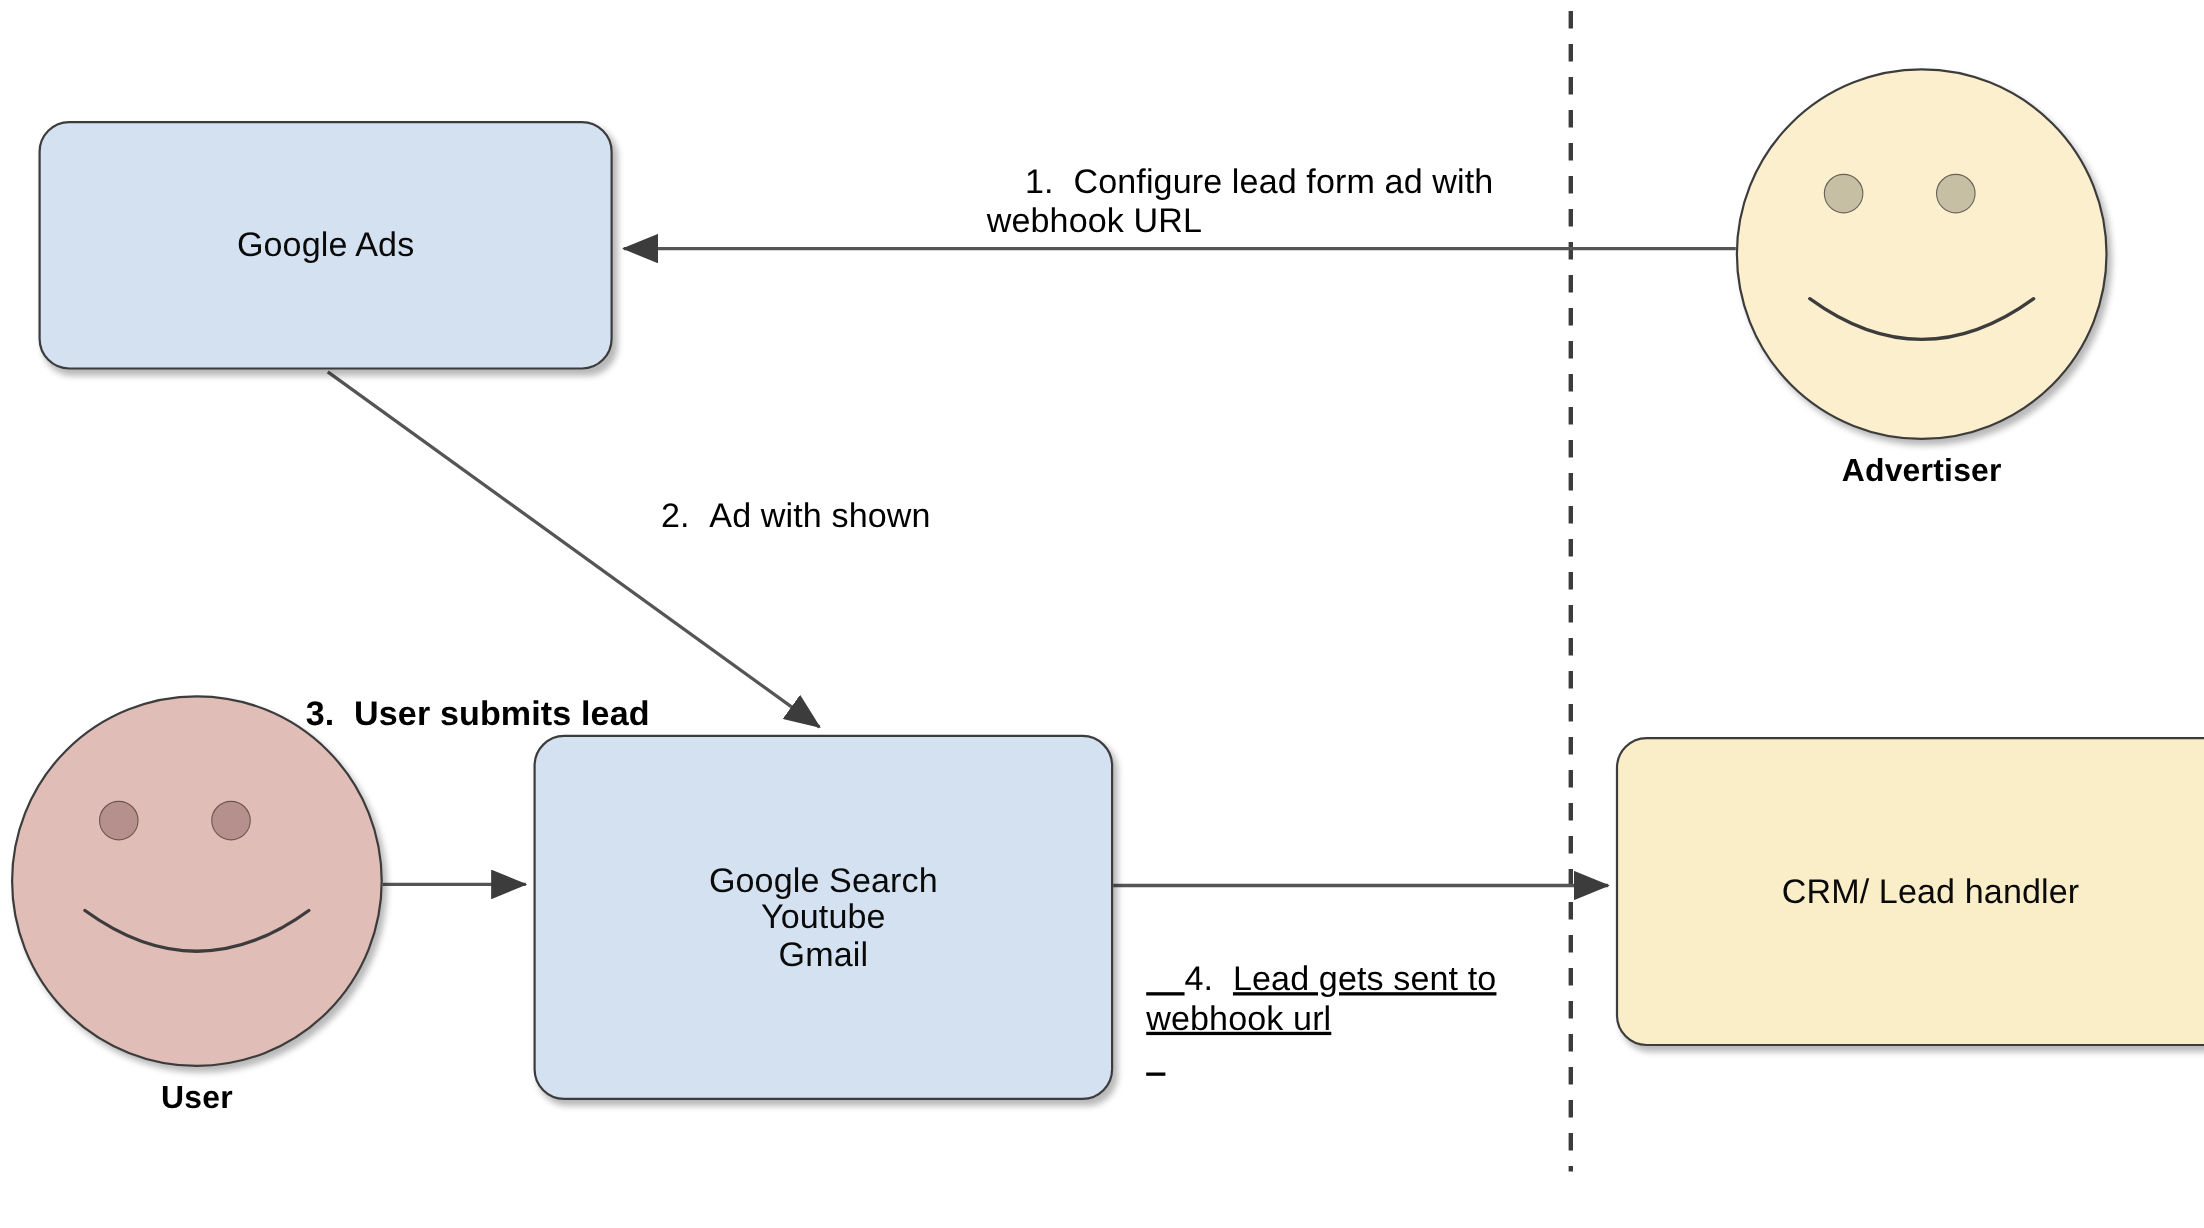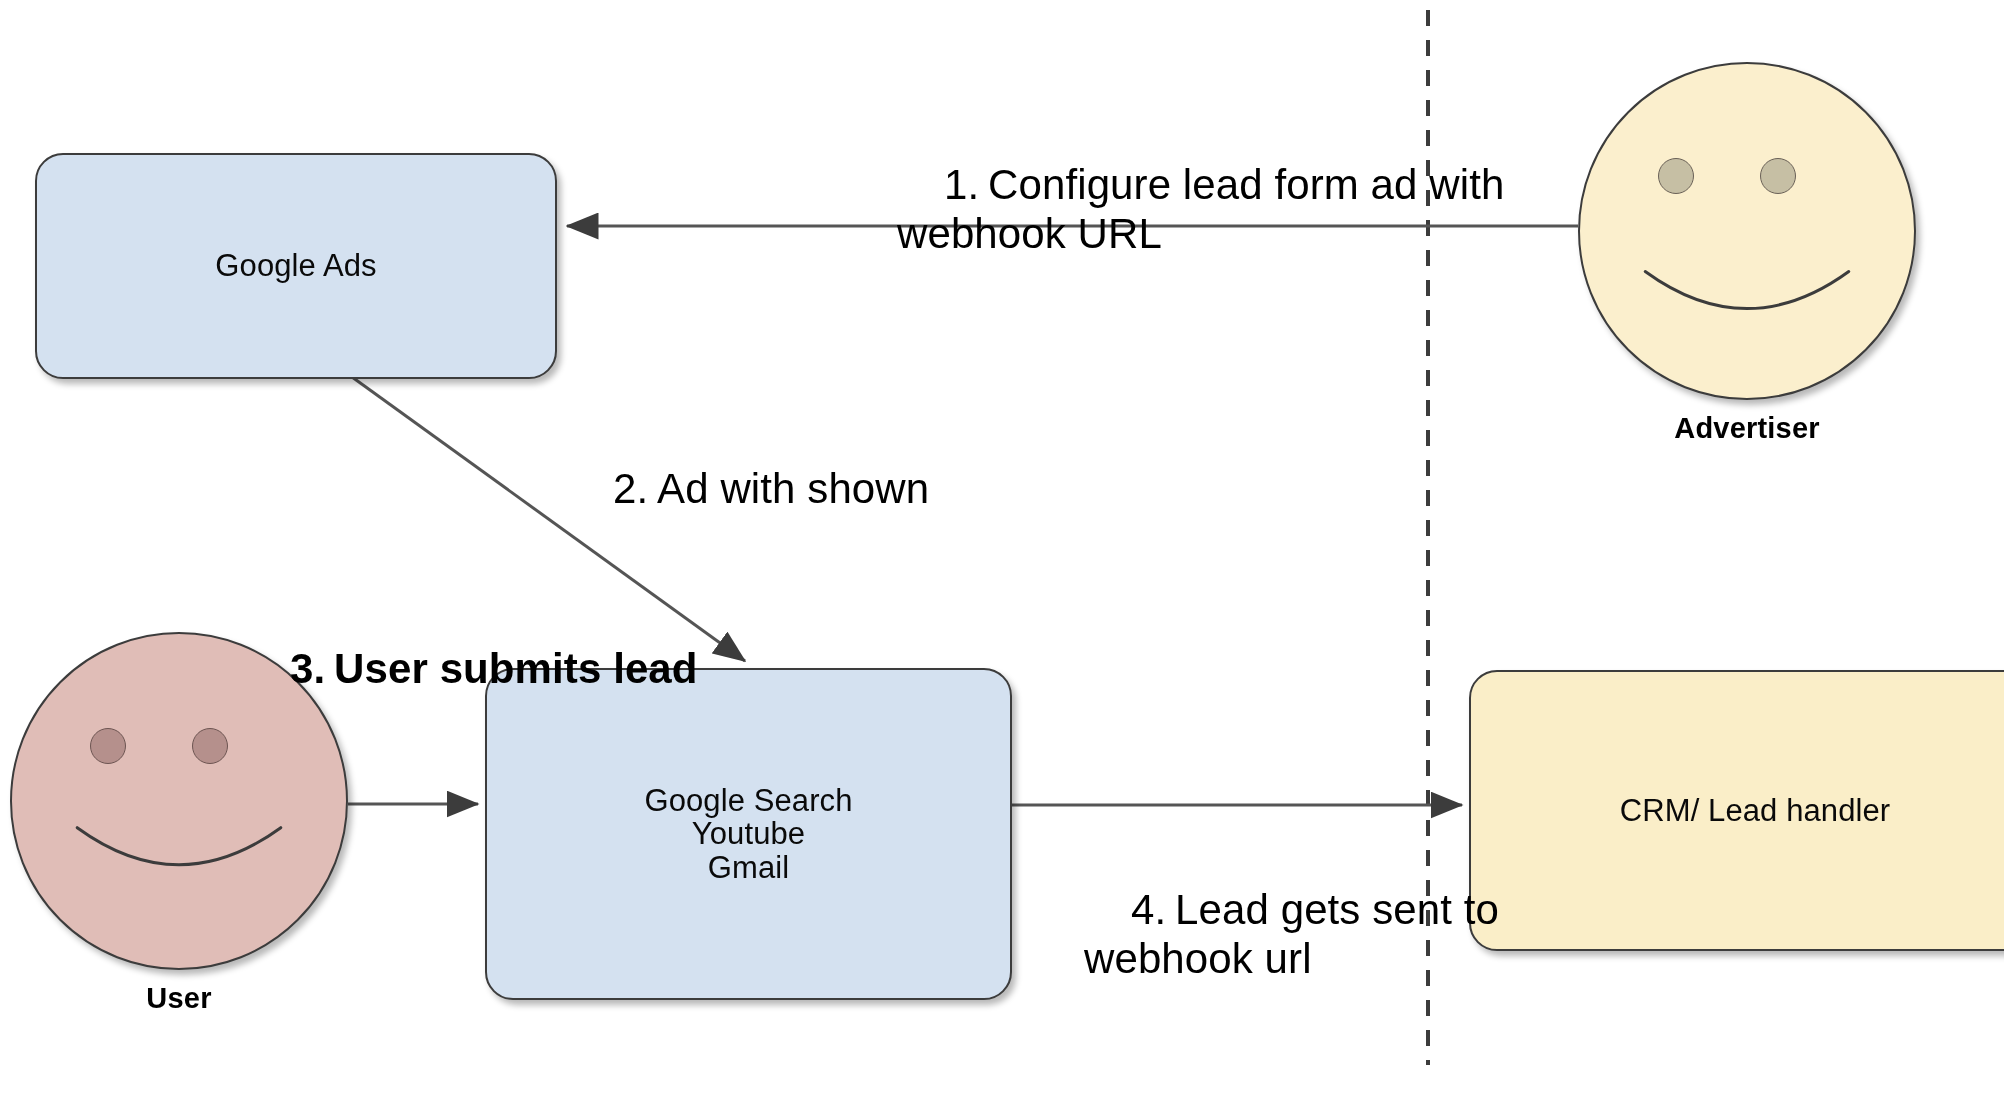--- a/index.html
+++ b/index.html
@@ -42,21 +42,20 @@
     font-size: 31px;
     line-height: 1.08;
     color: #0a0a0a;
     letter-spacing: 0.1px;
     white-space: pre-line;
   }
   #box-google-ads {
     left: 35px; top: 110px;
     width: 522px; height: 226px;
     background: #d4e1f0;
-    margin-top: 43px;
   }
   #box-google-surfaces {
     left: 485px; top: 668px;
     width: 527px; height: 332px;
     background: #d4e1f0;
   }
   #box-crm {
     left: 1469px; top: 670px;
     width: 572px; height: 281px;
     background: #faeec8;
@@ -110,34 +109,34 @@
     background: #e0bdb7;
   }
   #actor-user .eye { background: #b5908c; border-color: #6d5552; }
   #actor-user .eye.left  { left: 78px;  top: 94px; width: 36px; height: 36px; }
   #actor-user .eye.right { left: 180px; top: 94px; width: 36px; height: 36px; }
   #actor-user .actor-label { top: 350px; }
 
   
   .edge-label {
     position: absolute;
-    font-size: 42px;
+    font-size: 31px;
     line-height: 1.18;
     color: #000000;
     letter-spacing: 0.1px;
     white-space: pre;
   }
   .edge-label .num {
     display: inline-block;
     min-width: 44px;
   }
   #label-step1 { left: 897px; top: 110px; }
   #label-step2 { left: 566px; top: 414px; }
   #label-step3 { left: 243px; top: 594px; font-weight: bold; }
-  #label-step4 { left: 1084px; top: 835px; }
+  #label-step4 { left: 1042px; top: 835px; text-decoration: underline; }
 </style>
 </head>
 <body>
 
 <div id="canvas">
 
   <svg class="layer" viewBox="0 0 2004 1116" xmlns="http://www.w3.org/2000/svg">
     <defs>
       <marker id="arrowhead" markerWidth="11" markerHeight="9" refX="10.5" refY="4.5" orient="auto" markerUnits="strokeWidth">
         <path d="M0,0 L11,4.5 L0,9 z" fill="#3c3c3c"></path>

